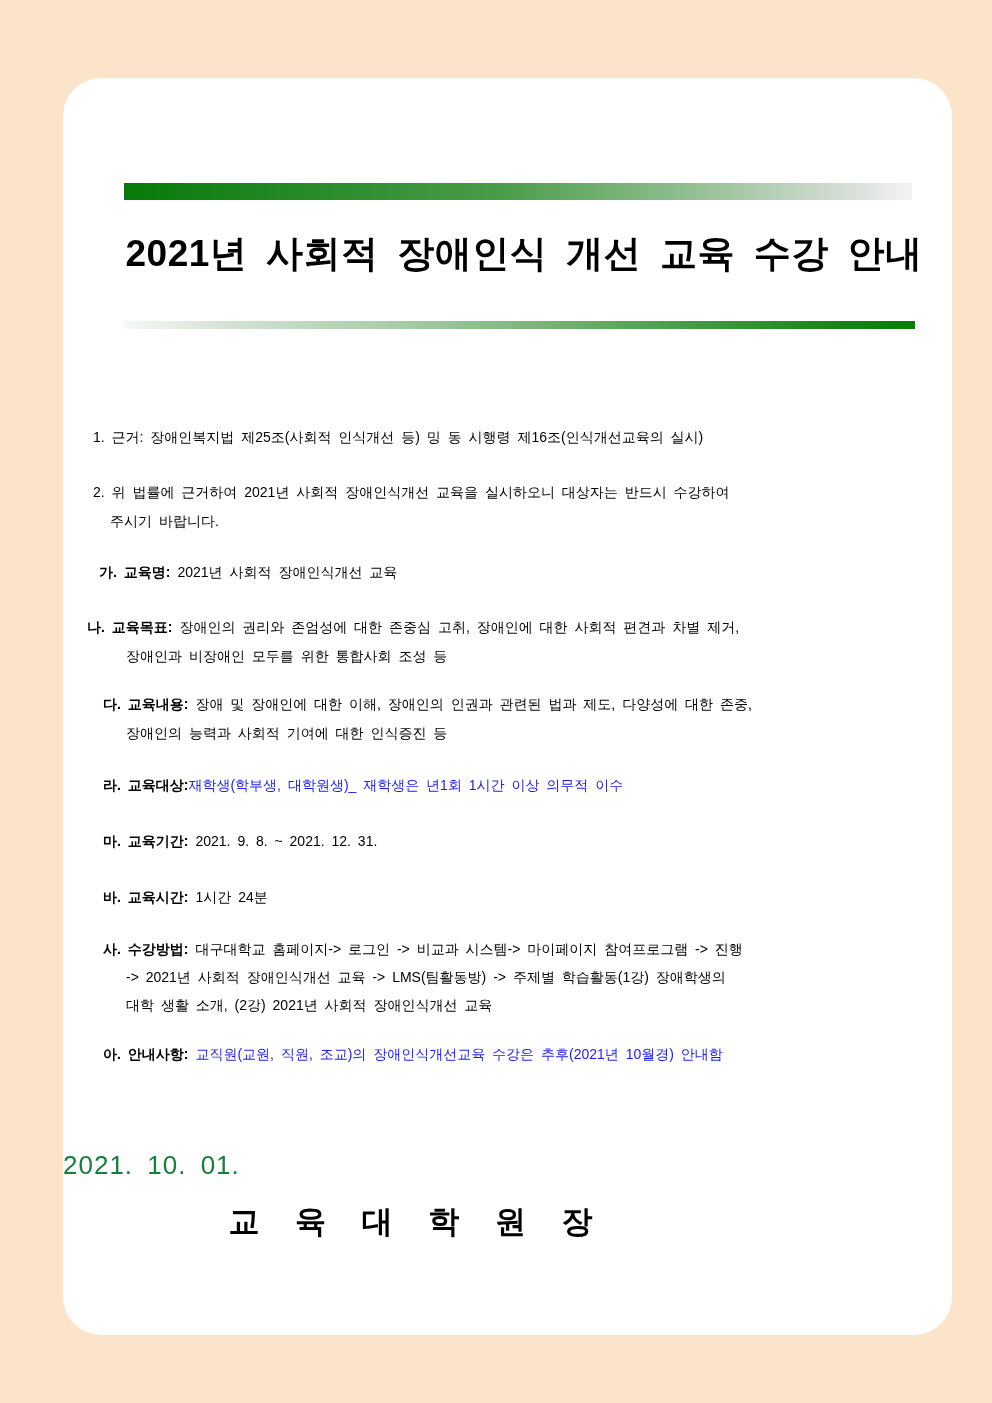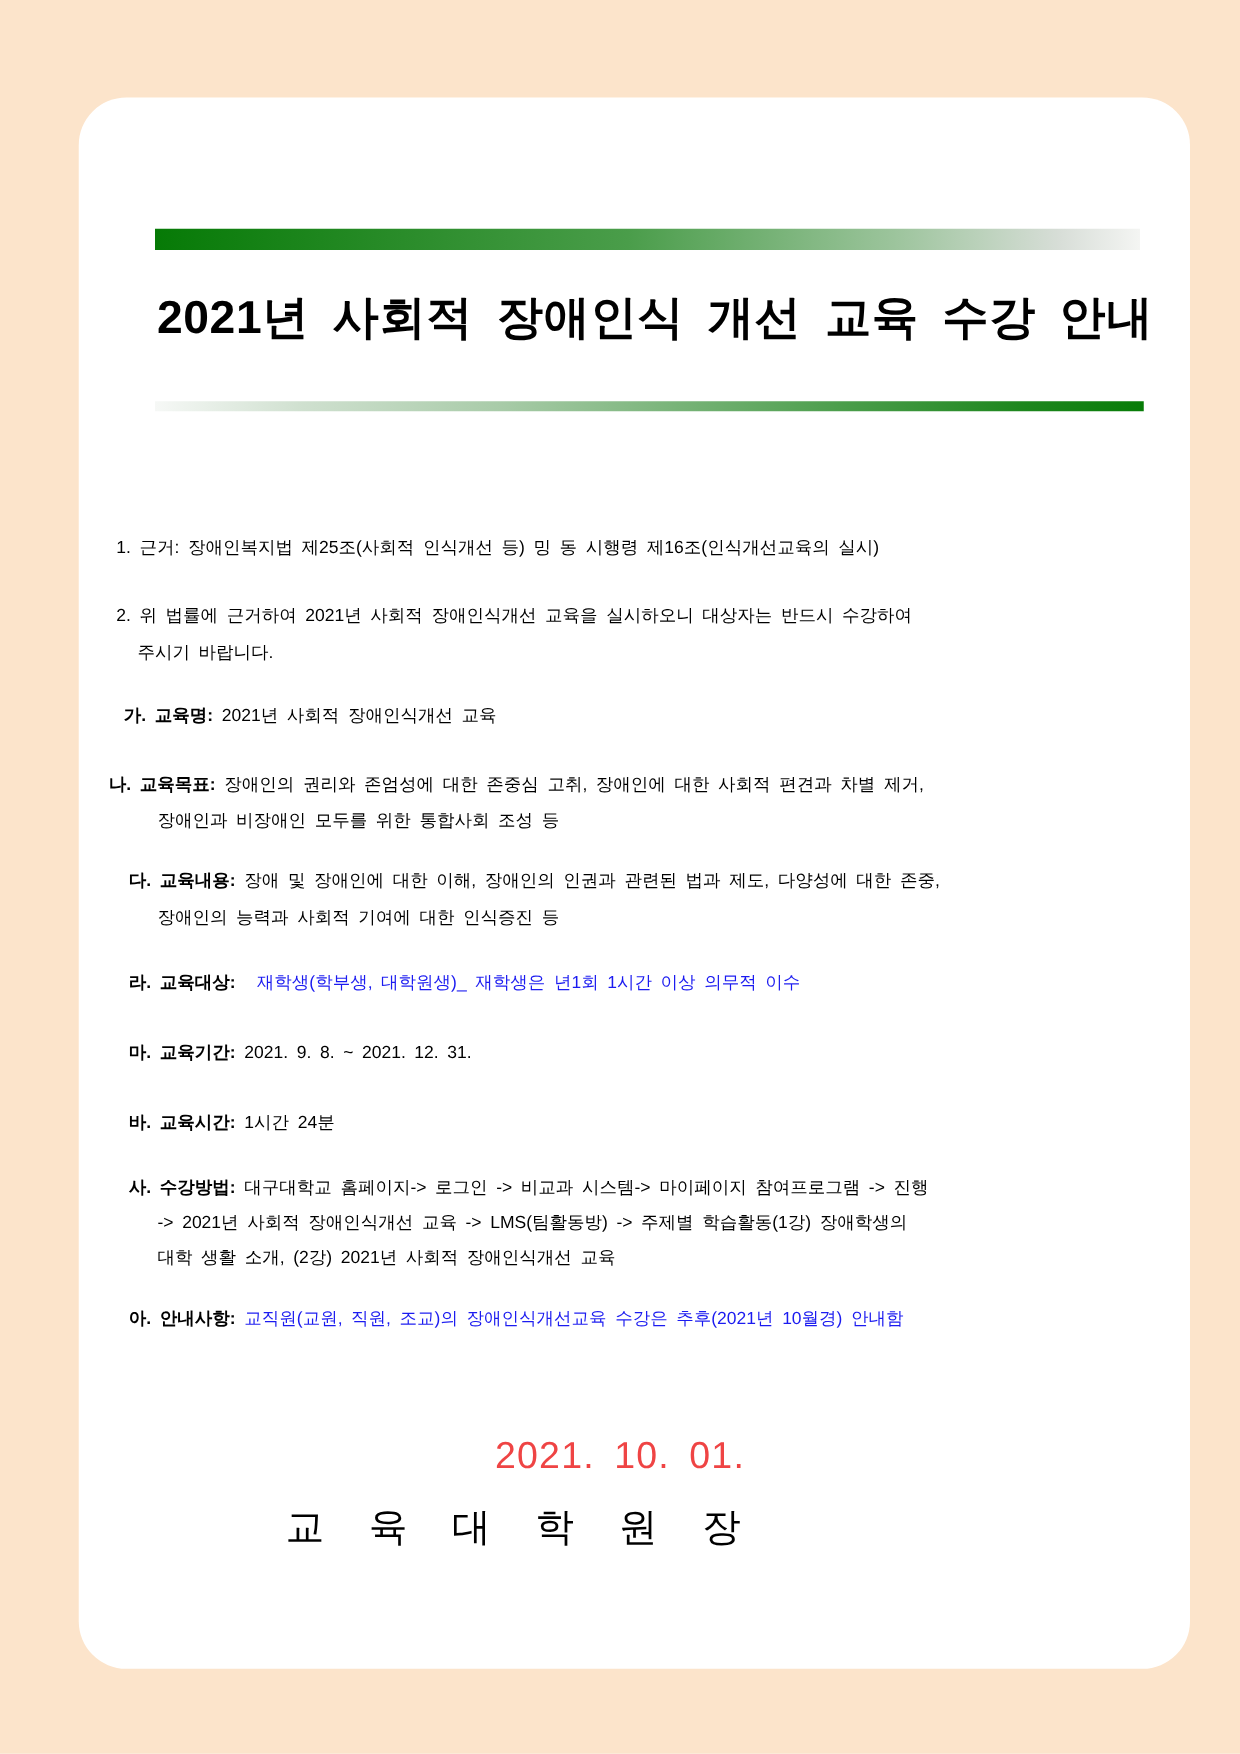--- a/index.html
+++ b/index.html
@@ -56,46 +56,46 @@
     font-size: 14px;
     color: #000000;
     line-height: 19px;
     white-space: nowrap;
     word-spacing: 3px;
   }
   .lbl {
     font-weight: bold;
     margin-right: 7px;
   }
-  .lbl.tight { margin-right: 17px; }
+  .lbl.tight { margin-right: 0; }
   .blue { color: #1b1bf0; }
   .date-line {
     position: absolute;
     left: 0;
     top: 1069px;
     width: 866px;
-    text-align: center;
-    font-size: 30px;
-    color: #ef4444;
+    font-size: 26px;
+    color: #15803d;
     letter-spacing: 1px;
     word-spacing: 6px;
     line-height: 36px;
     white-space: nowrap;
   }
   .signer-line {
     position: absolute;
     left: 0;
     top: 1124px;
     width: 695px;
     text-align: center;
     font-size: 31px;
     color: #000000;
     word-spacing: 27px;
     line-height: 40px;
     white-space: nowrap;
+    font-weight: bold;
   }
 </style>
 </head>
 <body>
 
 <div class="card">
 
   <div class="bar-top"></div>
 
   <div class="title">2021년 사회적 장애인식 개선 교육 수강 안내</div>

